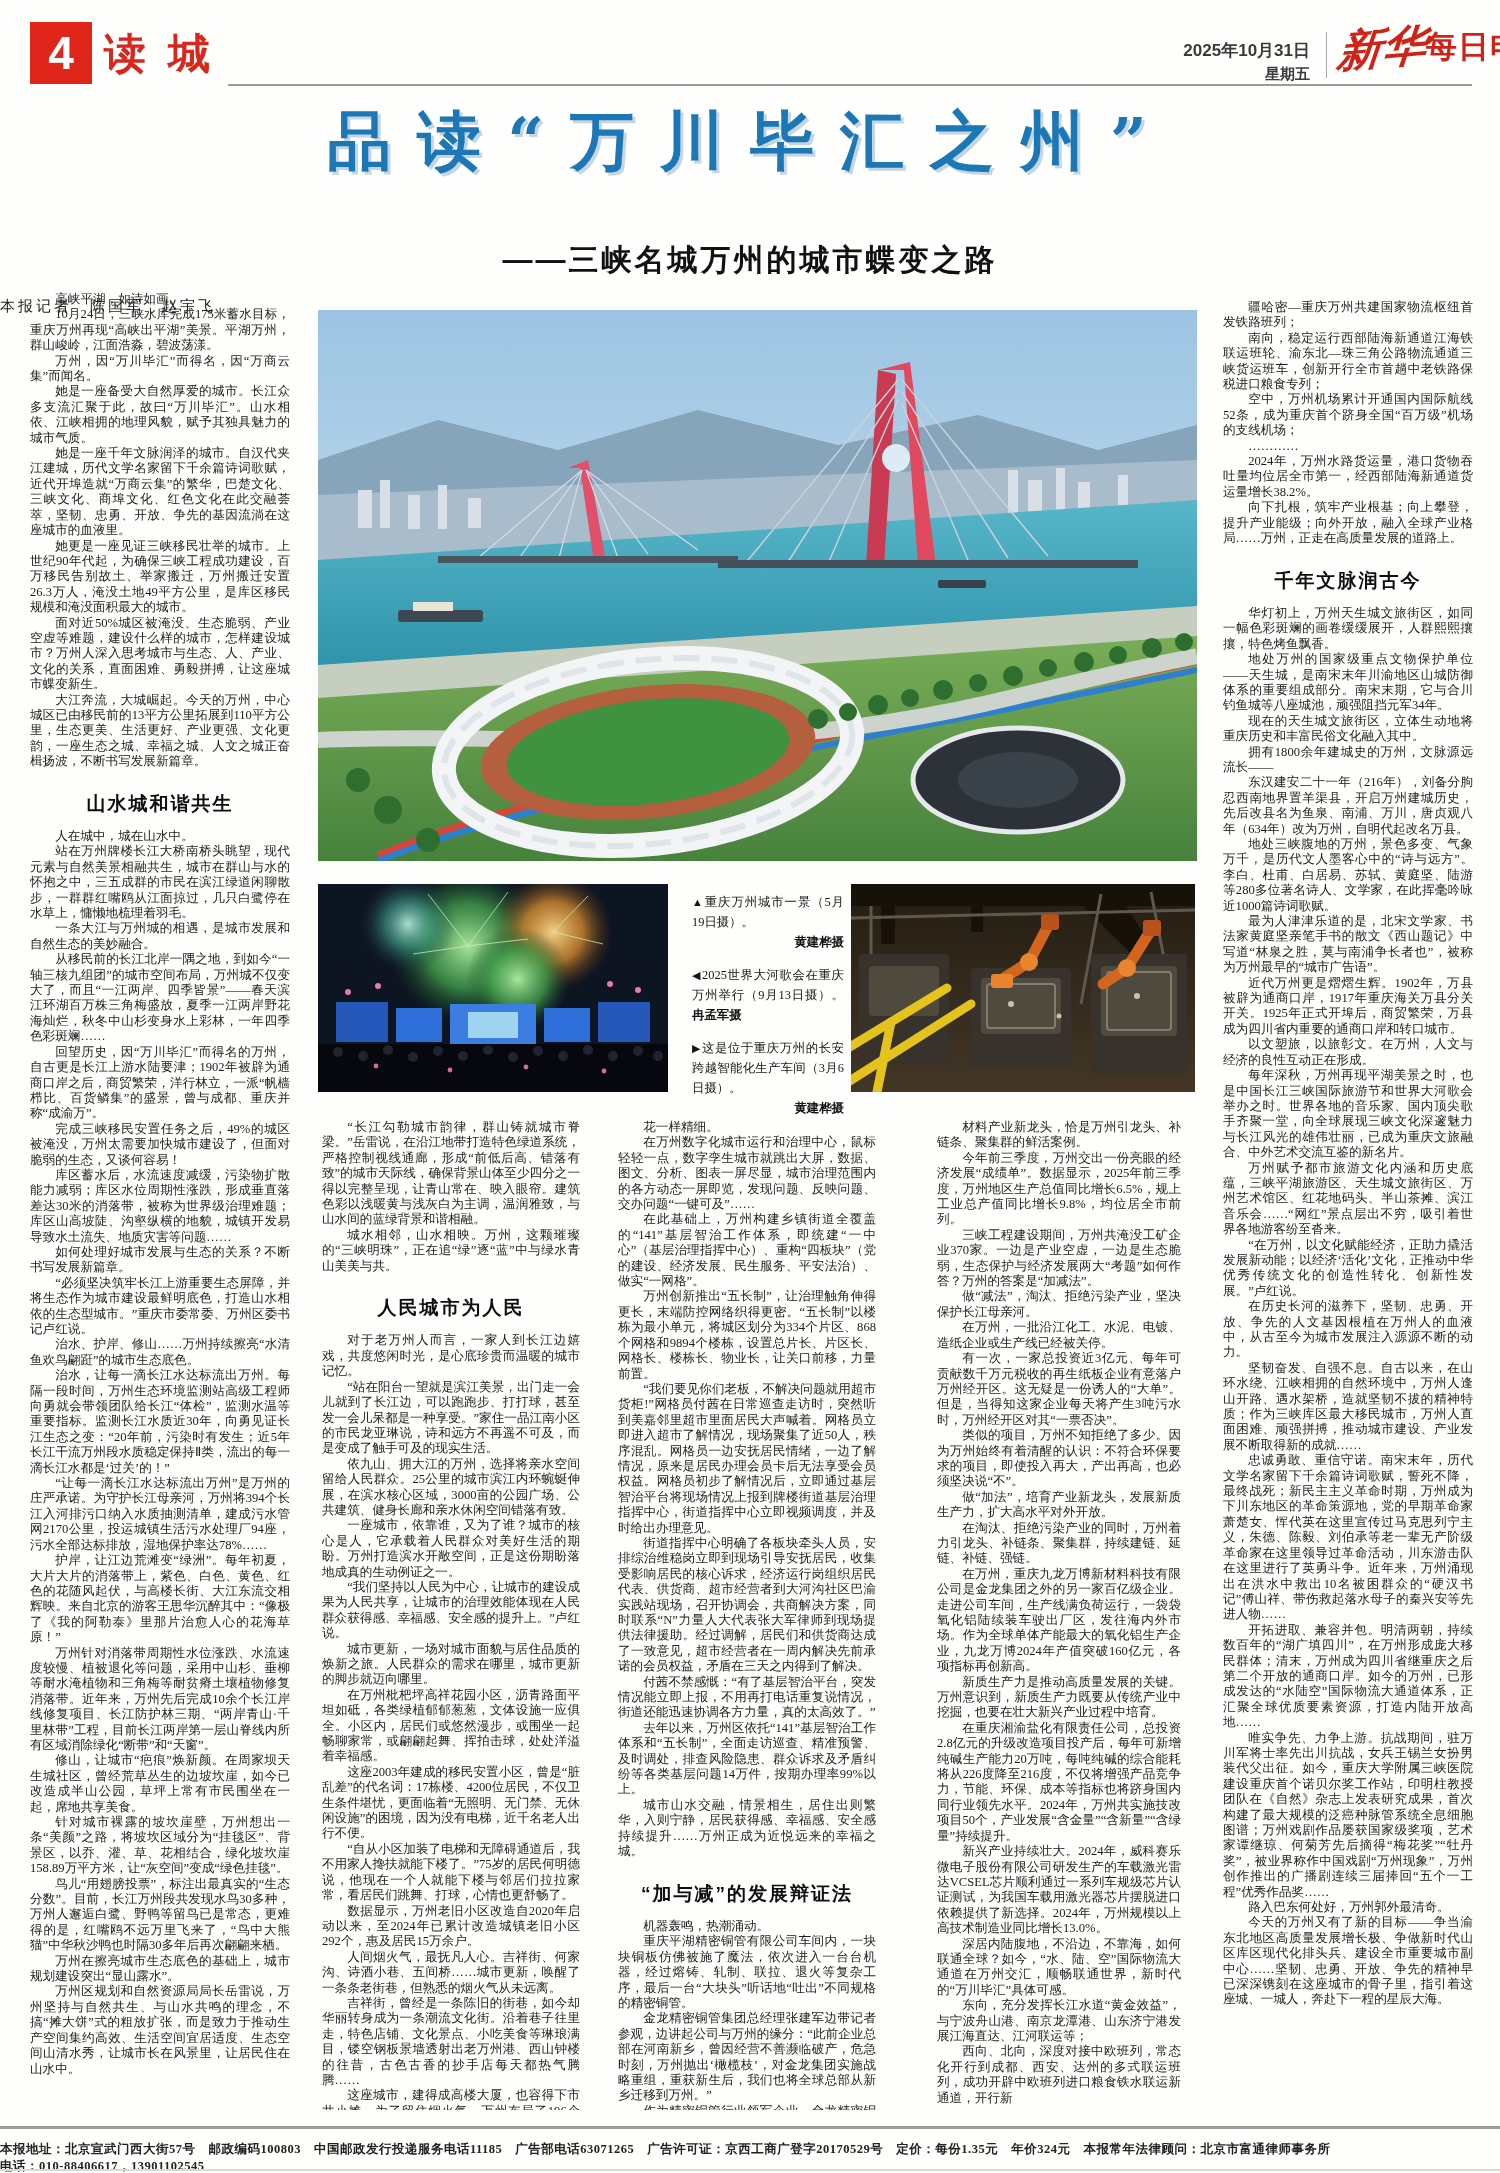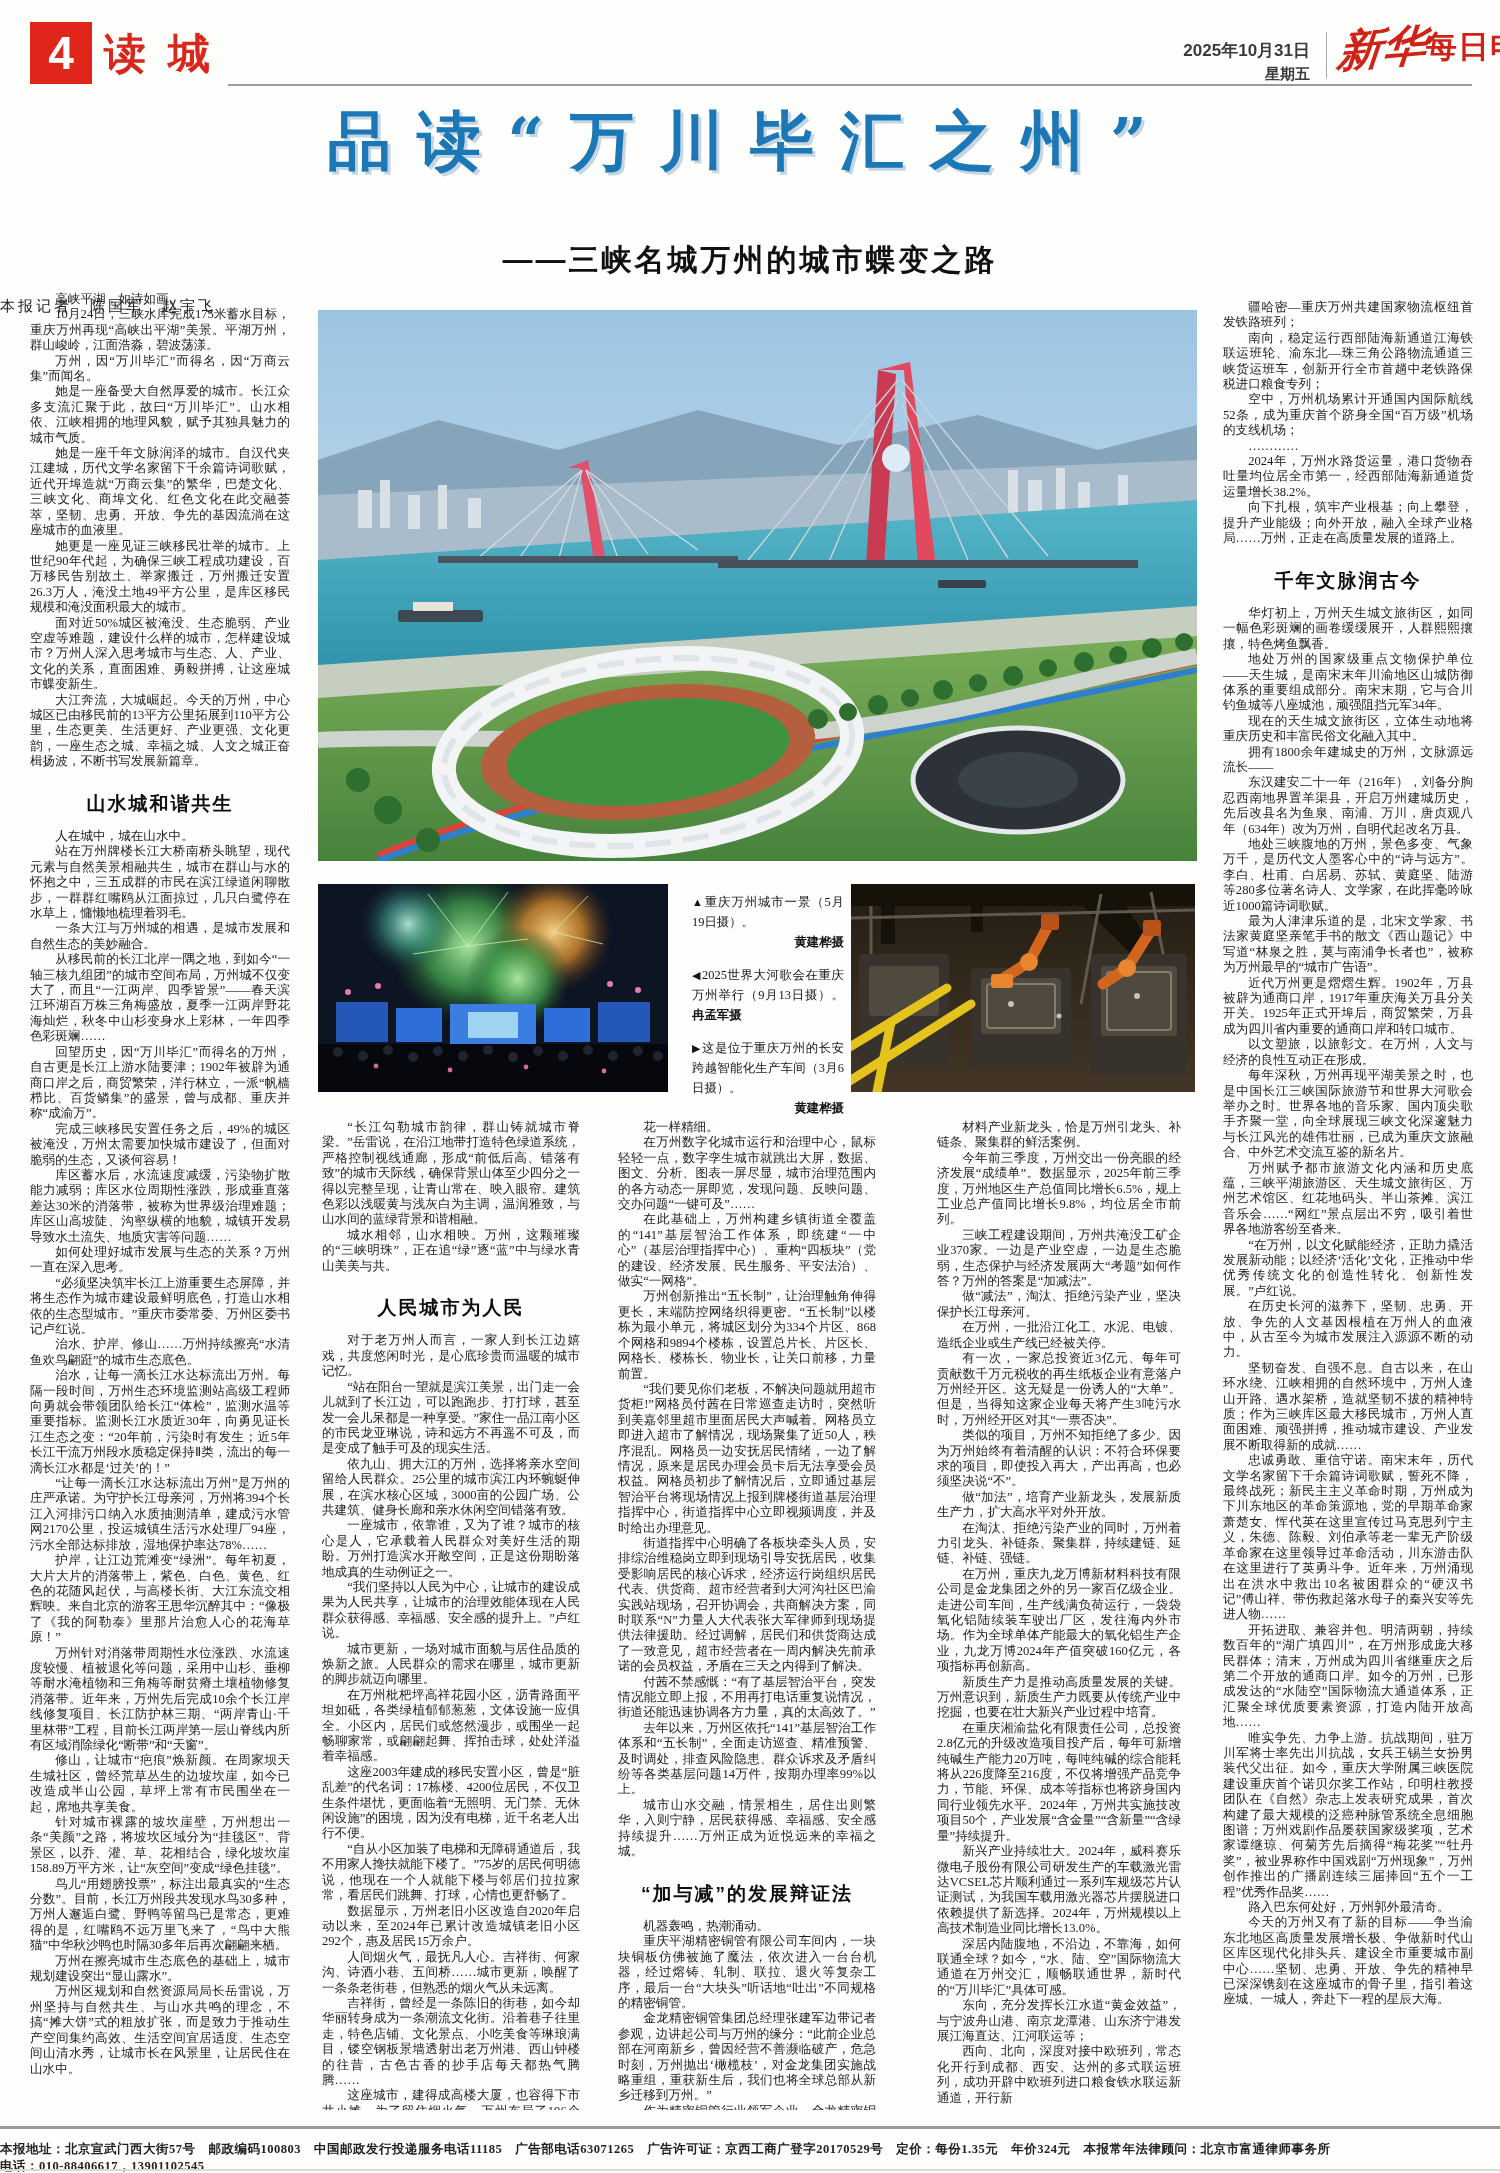--- a/index.html
+++ b/index.html
@@ -345,21 +345,21 @@
     </div>
   <h3 class="subhead">山水城和谐共生</h3>
   <div>
       <p class="para">人在城中，城在山水中。</p>
       <p class="para">站在万州牌楼长江大桥南桥头眺望，现代元素与自然美景相融共生，城市在群山与水的怀抱之中，三五成群的市民在滨江绿道闲聊散步，一群群红嘴鸥从江面掠过，几只白鹭停在水草上，慵懒地梳理着羽毛。</p>
       <p class="para">一条大江与万州城的相遇，是城市发展和自然生态的美妙融合。</p>
       <p class="para">从移民前的长江北岸一隅之地，到如今“一轴三核九组团”的城市空间布局，万州城不仅变大了，而且“一江两岸、四季皆景”——春天滨江环湖百万株三角梅盛放，夏季一江两岸野花海灿烂，秋冬中山杉变身水上彩林，一年四季色彩斑斓……</p>
       <p class="para">回望历史，因“万川毕汇”而得名的万州，自古更是长江上游水陆要津；1902年被辟为通商口岸之后，商贸繁荣，洋行林立，一派“帆樯栉比、百货鳞集”的盛景，曾与成都、重庆并称“成渝万”。</p>
       <p class="para">完成三峡移民安置任务之后，49%的城区被淹没，万州太需要加快城市建设了，但面对脆弱的生态，又谈何容易！</p>
       <p class="para">库区蓄水后，水流速度减缓，污染物扩散能力减弱；库区水位周期性涨跌，形成垂直落差达30米的消落带，被称为世界级治理难题；库区山高坡陡、沟壑纵横的地貌，城镇开发易导致水土流失、地质灾害等问题……</p>
-      <p class="para">如何处理好城市发展与生态的关系？万州一直在深入思考。</p>
+      <p class="para">如何处理好城市发展与生态的关系？不断书写发展新篇章。</p>
       <p class="para">“必须坚决筑牢长江上游重要生态屏障，并将生态作为城市建设最鲜明底色，打造山水相依的生态型城市。”重庆市委常委、万州区委书记卢红说。</p>
       <p class="para">治水、护岸、修山……万州持续擦亮“水清鱼欢鸟翩跹”的城市生态底色。</p>
       <p class="para">治水，让每一滴长江水达标流出万州。每隔一段时间，万州生态环境监测站高级工程师向勇就会带领团队给长江“体检”，监测水温等重要指标。监测长江水质近30年，向勇见证长江生态之变：“20年前，污染时有发生；近5年长江干流万州段水质稳定保持Ⅱ类，流出的每一滴长江水都是‘过关’的！”</p>
       <p class="para">“让每一滴长江水达标流出万州”是万州的庄严承诺。为守护长江母亲河，万州将394个长江入河排污口纳入水质抽测清单，建成污水管网2170公里，投运城镇生活污水处理厂94座，污水全部达标排放，湿地保护率达78%……</p>
       <p class="para">护岸，让江边荒滩变“绿洲”。每年初夏，大片大片的消落带上，紫色、白色、黄色、红色的花随风起伏，与高楼长街、大江东流交相辉映。来自北京的游客王思华沉醉其中：“像极了《我的阿勒泰》里那片治愈人心的花海草原！”</p>
       <p class="para">万州针对消落带周期性水位涨跌、水流速度较慢、植被退化等问题，采用中山杉、垂柳等耐水淹植物和三角梅等耐贫瘠土壤植物修复消落带。近年来，万州先后完成10余个长江岸线修复项目、长江防护林三期、“两岸青山·千里林带”工程，目前长江两岸第一层山脊线内所有区域消除绿化“断带”和“天窗”。</p>
       <p class="para">修山，让城市“疤痕”焕新颜。在周家坝天生城社区，曾经荒草丛生的边坡坎崖，如今已改造成半山公园，草坪上常有市民围坐在一起，席地共享美食。</p>
       <p class="para">针对城市裸露的坡坎崖壁，万州想出一条“美颜”之路，将坡坎区域分为“挂毯区”、背景区，以乔、灌、草、花相结合，绿化坡坎崖158.89万平方米，让“灰空间”变成“绿色挂毯”。</p>
       <p class="para">鸟儿“用翅膀投票”，标注出最真实的“生态分数”。目前，长江万州段共发现水鸟30多种，万州人邂逅白鹭、野鸭等留鸟已是常态，更难得的是，红嘴鸥不远万里飞来了，“鸟中大熊猫”中华秋沙鸭也时隔30多年后再次翩翩来栖。</p>
       <p class="para">万州在擦亮城市生态底色的基础上，城市规划建设突出“显山露水”。</p>

